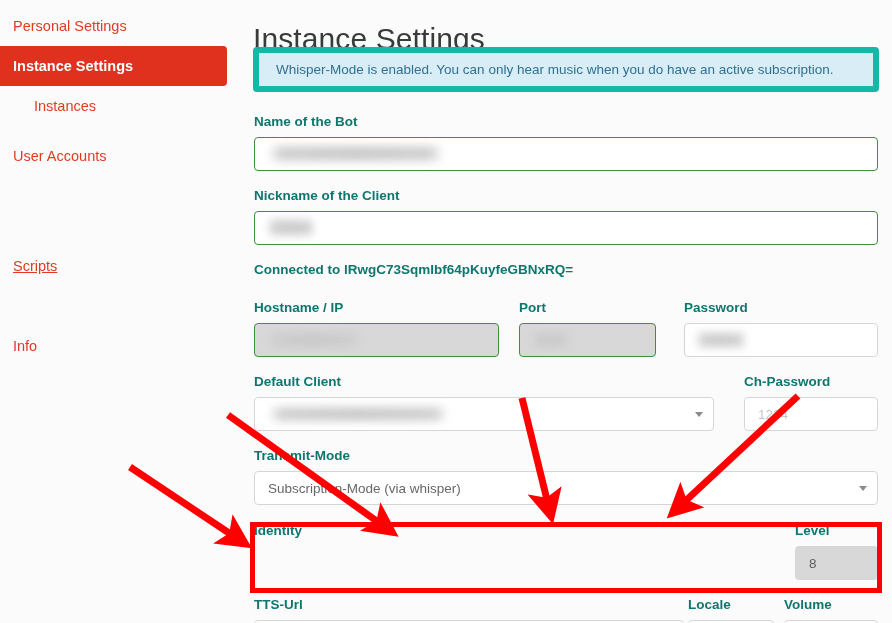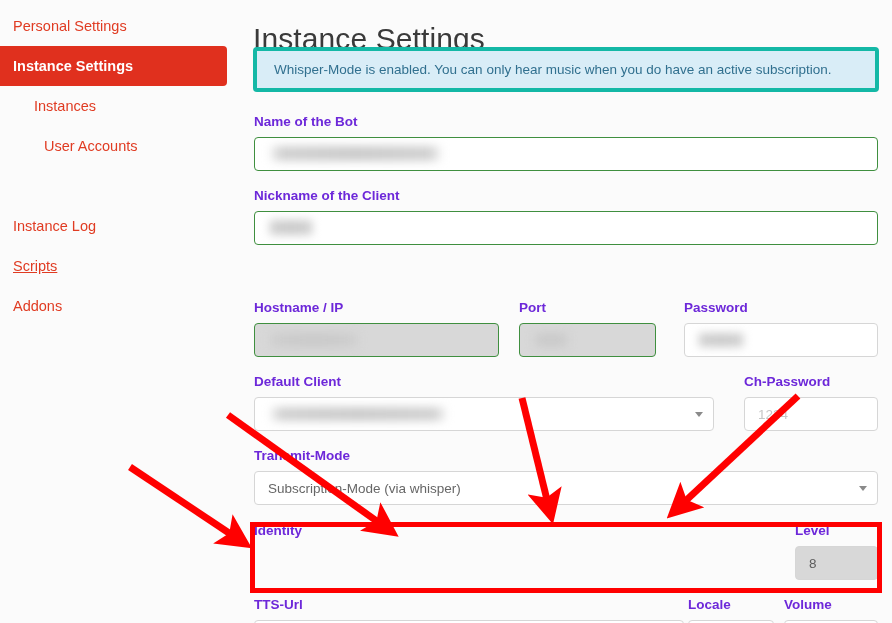--- a/index.html
+++ b/index.html
@@ -37,28 +37,28 @@
   #main {
     position: absolute; left: 240px; top: 0; width: 652px; height: 623px;
   }
   #page-title {
     position: absolute; left: 13px; top: 2px;
     font-size: 30px; color: #3a3a3a; font-weight: normal;
     letter-spacing: 0.1px;
   }
   #alert {
     position: absolute; left: 13px; top: 47px; width: 626px; height: 45px;
-    background: #d9edf7; border: 4px solid #14b8a6; border-radius: 4px;
+    background: #d9edf7; border: 6px solid #14b8a6; border-radius: 4px;
     color: #31708f; font-size: 13.5px;
     display: flex; align-items: center; padding: 0 17px;
   }
 
   .field-label {
     position: absolute;
-    font-size: 13.5px; font-weight: bold; color: #6d28d9;
+    font-size: 13.5px; font-weight: bold; color: #0f766e;
     white-space: nowrap;
   }
   .input {
     position: absolute;
     height: 32px;
     background: #ffffff;
     border: 1px solid #d6d6d6;
     border-radius: 4px;
     font-size: 13.5px;
     color: #676767;
@@ -104,31 +104,28 @@
   <nav id="sidebar">
     <div class="nav-item" style="top:6px;">
         <span>Personal Settings</span>
       </div>
     <div class="nav-item active" style="top:46px;">
         <span>Instance Settings</span>
       </div>
     <div class="nav-item" style="top:86px;margin-left:21px;">
         <span>Instances</span>
       </div>
-    <div class="nav-item" style="top:126px;margin-left:31px;">
+    <div class="nav-item" style="top:136px;">
         <span>User Accounts</span>
-      </div>
-    <div class="nav-item" style="top:206px;">
-        <span>Instance Log</span>
       </div>
     <div class="nav-item" style="top:246px;text-decoration:underline;">
         <span>Scripts</span>
       </div>
-    <div class="nav-item" style="top:286px;">
-        <span>Addons</span>
+    <div class="nav-item" style="top:326px;">
+        <span>Info</span>
       </div>
   </nav>
 
   <main id="main">
 
     <h1 id="page-title">Instance Settings</h1>
 
     <div id="alert">
       <span>Whisper-Mode is enabled. You can only hear music when you do have an active subscription.</span>
     </div>
@@ -136,20 +133,21 @@
     <div class="field-label" style="left:14px; top:114px;">Name of the Bot</div>
     <div class="input valid tall" style="left:14px; top:137px; width:624px;">
       <span class="redact" style="left:13px; top:8px; width:175px; height:15px;"></span>
     </div>
 
     <div class="field-label" style="left:14px; top:188px;">Nickname of the Client</div>
     <div class="input valid tall" style="left:14px; top:211px; width:624px;">
       <span class="redact" style="left:13px; top:8px; width:46px; height:15px;"></span>
     </div>
 
+    <div class="field-label" style="left:14px; top:262px;">Connected to lRwgC73SqmIbf64pKuyfeGBNxRQ=</div>
 
     <div class="field-label" style="left:14px; top:300px;">Hostname / IP</div>
     <div class="input valid disabled tall" style="left:14px; top:323px; width:245px;">
       <span class="redact" style="left:13px; top:9px; width:92px; height:14px;"></span>
     </div>
 
     <div class="field-label" style="left:279px; top:300px;">Port</div>
     <div class="input valid disabled tall" style="left:279px; top:323px; width:137px;">
       <span class="redact" style="left:13px; top:9px; width:36px; height:14px;"></span>
     </div>

